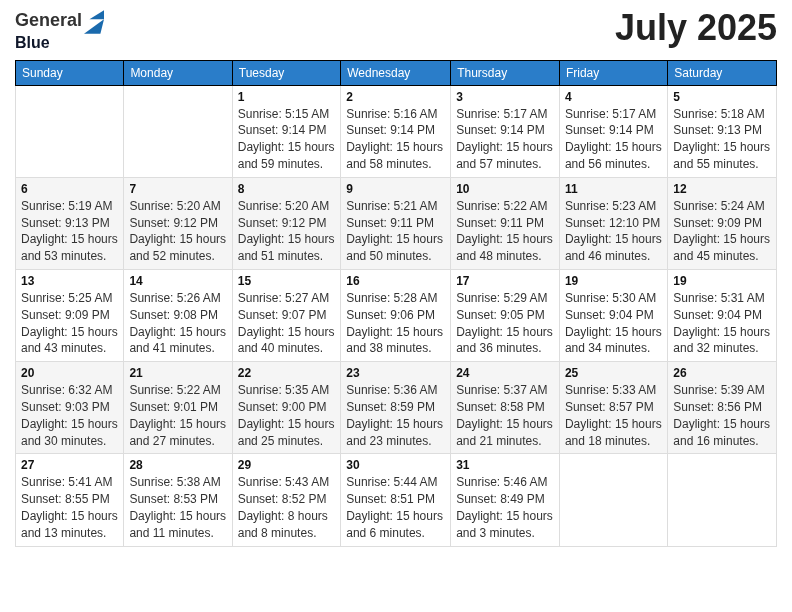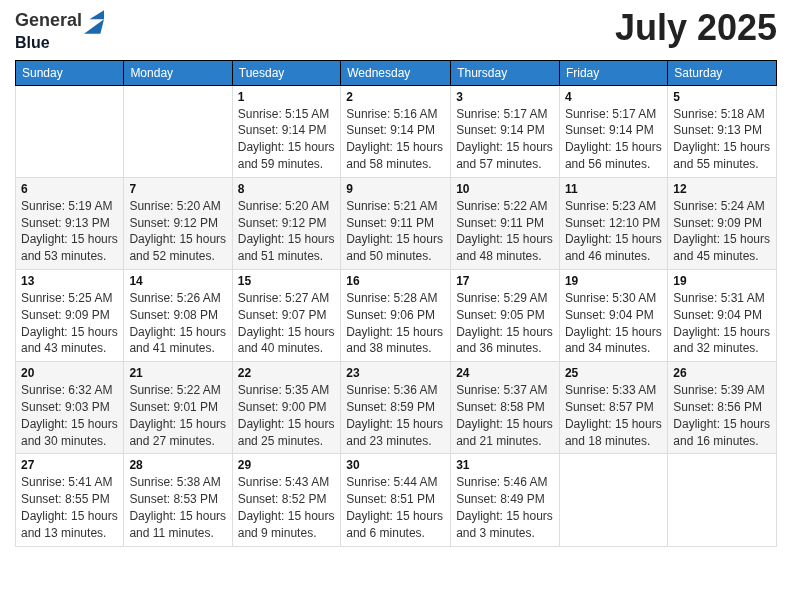--- a/index.html
+++ b/index.html
@@ -356,21 +356,21 @@
               <div>Sunrise: 5:38 AM</div>
               <div>Sunset: 8:53 PM</div>
               <div>Daylight: 15 hours and 11 minutes.</div>
             </div>
           </td>
           <td>
             <div class="day-number">29</div>
             <div class="day-info">
               <div>Sunrise: 5:43 AM</div>
               <div>Sunset: 8:52 PM</div>
-              <div>Daylight: 15 hours and 9 minutes.</div>
+              <div>Daylight: 8 hours and 8 minutes.</div>
             </div>
           </td>
           <td>
             <div class="day-number">30</div>
             <div class="day-info">
               <div>Sunrise: 5:44 AM</div>
               <div>Sunset: 8:51 PM</div>
               <div>Daylight: 15 hours and 6 minutes.</div>
             </div>
           </td>

